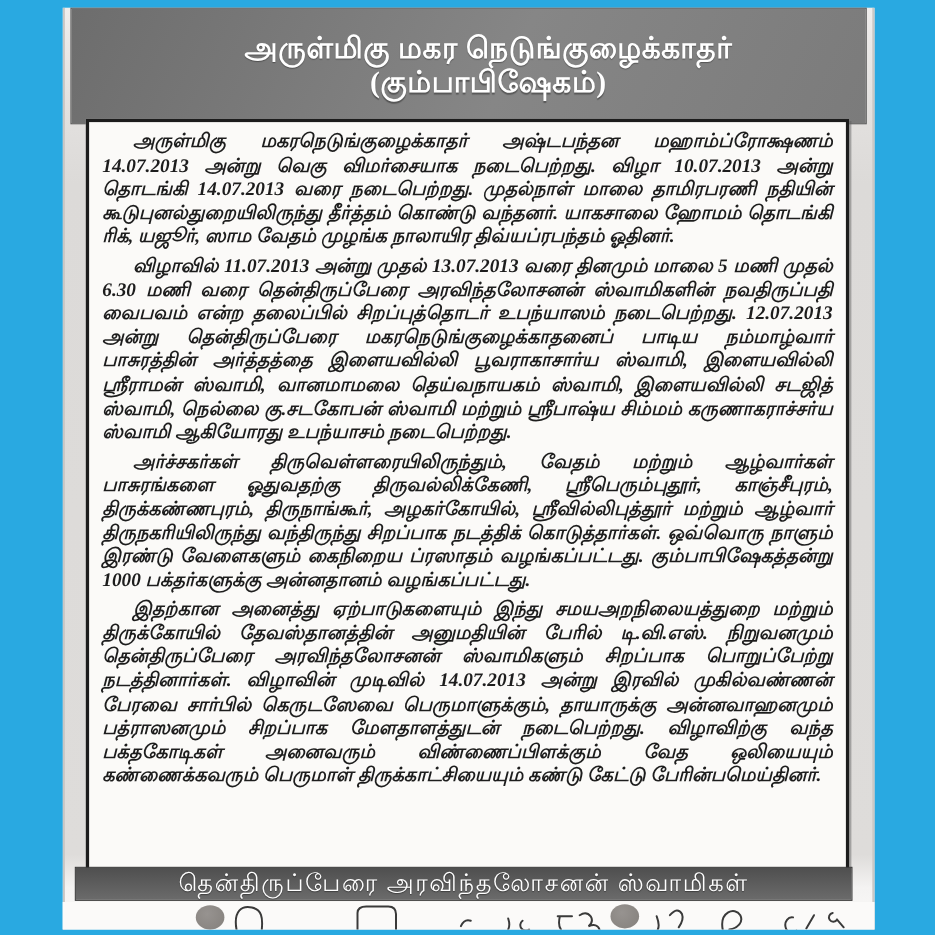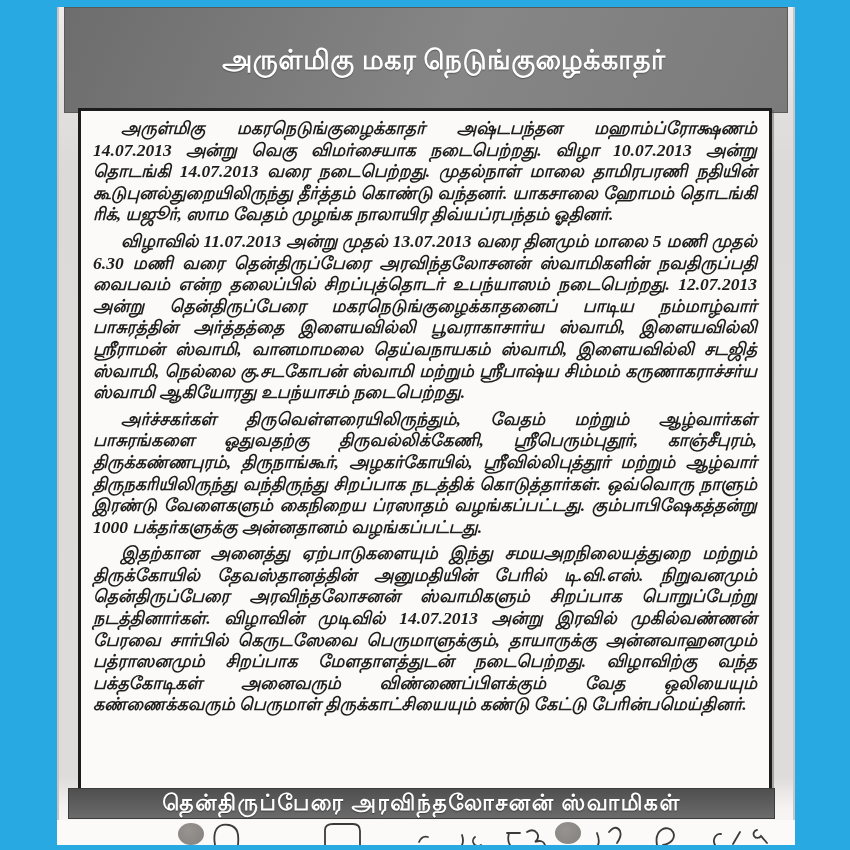--- a/index.html
+++ b/index.html
@@ -29,41 +29,42 @@
     padding:7px 12px 8px 12px;overflow:hidden;
     color:#1d1d1d;font-weight:bold;
     font-size:17.5px;line-height:21.6px;text-align:justify;font-style:italic;
   }
   .article-box p{margin:0 0 5px 0;text-indent:28px;}
   .caption-bar{
     position:absolute;left:11px;top:781px;width:707px;height:31px;
     background:linear-gradient(180deg,#4f4f4f,#6b6b6b);
     border:1px solid #3d3d3d;box-sizing:border-box;
     display:flex;align-items:center;justify-content:center;
-    color:#fff;font-weight:bold;font-size:22px;letter-spacing:1.5px;white-space:nowrap;
+    color:#fff;font-weight:normal;font-size:22px;letter-spacing:1.5px;white-space:nowrap;
     text-shadow:0 1px 1px rgba(0,0,0,.4);
   }
   .bottom-strip{
     position:absolute;left:0;top:813px;right:0;height:25px;background:#fbfaf9;
   }
   .punch-dot{
     position:absolute;width:26px;height:22px;border-radius:50%;
     background:radial-gradient(circle at 40% 35%, #979390, #84807c);
   }
   .dot-1{left:121px;top:3px;}
   .dot-2{left:498px;top:2px;}
   .scribble{position:absolute;left:0;top:0;width:738px;height:25px;}
 </style>
 </head>
 <body>
 
 <div class="paper">
 
   <div class="headline-banner">
     <div class="headline-line">அருள்மிகு மகர நெடுங்குழைக்காதர்</div>
+    <div class="headline-line">(கும்பாபிஷேகம்)</div>
   </div>
 
   <div class="article-box">
     <p>அருள்மிகு மகரநெடுங்குழைக்காதர் அஷ்டபந்தன மஹாம்ப்ரோக்ஷணம் 14.07.2013 அன்று வெகு விமர்சையாக நடைபெற்றது. விழா 10.07.2013 அன்று தொடங்கி 14.07.2013 வரை நடைபெற்றது. முதல்நாள் மாலை தாமிரபரணி நதியின் கூடுபுனல்துறையிலிருந்து தீர்த்தம் கொண்டு வந்தனர். யாகசாலை ஹோமம் தொடங்கி ரிக், யஜூர், ஸாம வேதம் முழங்க நாலாயிர திவ்யப்ரபந்தம் ஓதினர்.</p>
     <p>விழாவில் 11.07.2013 அன்று முதல் 13.07.2013 வரை தினமும் மாலை 5 மணி முதல் 6.30 மணி வரை தென்திருப்பேரை அரவிந்தலோசனன் ஸ்வாமிகளின் நவதிருப்பதி வைபவம் என்ற தலைப்பில் சிறப்புத்தொடர் உபந்யாஸம் நடைபெற்றது. 12.07.2013 அன்று தென்திருப்பேரை மகரநெடுங்குழைக்காதனைப் பாடிய நம்மாழ்வார் பாசுரத்தின் அர்த்தத்தை இளையவில்லி பூவராகாசார்ய ஸ்வாமி, இளையவில்லி ஸ்ரீராமன் ஸ்வாமி, வானமாமலை தெய்வநாயகம் ஸ்வாமி, இளையவில்லி சடஜித் ஸ்வாமி, நெல்லை கு.சடகோபன் ஸ்வாமி மற்றும் ஸ்ரீபாஷ்ய சிம்மம் கருணாகராச்சர்ய ஸ்வாமி ஆகியோரது உபந்யாசம் நடைபெற்றது.</p>
     <p>அர்ச்சகர்கள் திருவெள்ளரையிலிருந்தும், வேதம் மற்றும் ஆழ்வார்கள் பாசுரங்களை ஓதுவதற்கு திருவல்லிக்கேணி, ஸ்ரீபெரும்புதூர், காஞ்சீபுரம், திருக்கண்ணபுரம், திருநாங்கூர், அழகர்கோயில், ஸ்ரீவில்லிபுத்தூர் மற்றும் ஆழ்வார் திருநகரியிலிருந்து வந்திருந்து சிறப்பாக நடத்திக் கொடுத்தார்கள். ஒவ்வொரு நாளும் இரண்டு வேளைகளும் கைநிறைய ப்ரஸாதம் வழங்கப்பட்டது. கும்பாபிஷேகத்தன்று 1000 பக்தர்களுக்கு அன்னதானம் வழங்கப்பட்டது.</p>
     <p>இதற்கான அனைத்து ஏற்பாடுகளையும் இந்து சமயஅறநிலையத்துறை மற்றும் திருக்கோயில் தேவஸ்தானத்தின் அனுமதியின் பேரில் டி.வி.எஸ். நிறுவனமும் தென்திருப்பேரை அரவிந்தலோசனன் ஸ்வாமிகளும் சிறப்பாக பொறுப்பேற்று நடத்தினார்கள். விழாவின் முடிவில் 14.07.2013 அன்று இரவில் முகில்வண்ணன் பேரவை சார்பில் கெருடஸேவை பெருமாளுக்கும், தாயாருக்கு அன்னவாஹனமும் பத்ராஸனமும் சிறப்பாக மேளதாளத்துடன் நடைபெற்றது. விழாவிற்கு வந்த பக்தகோடிகள் அனைவரும் விண்ணைப்பிளக்கும் வேத ஒலியையும் கண்ணைக்கவரும் பெருமாள் திருக்காட்சியையும் கண்டு கேட்டு பேரின்பமெய்தினர்.</p>
   </div>
 
   <div class="caption-bar">

